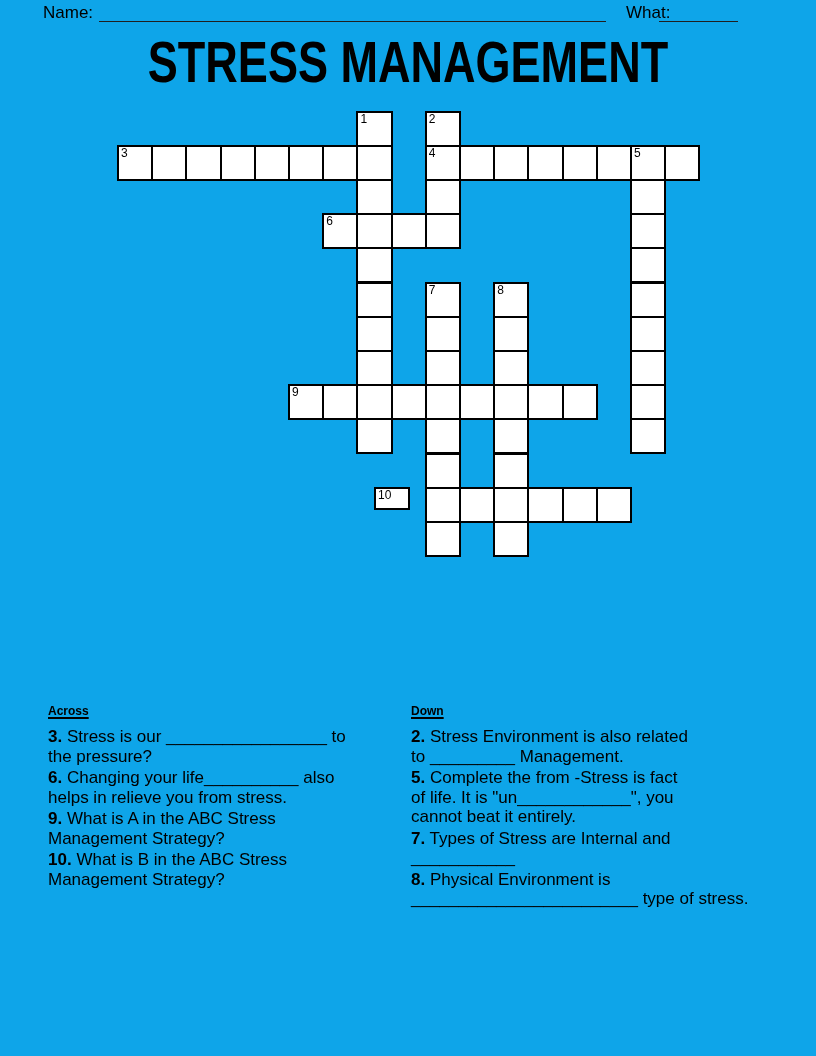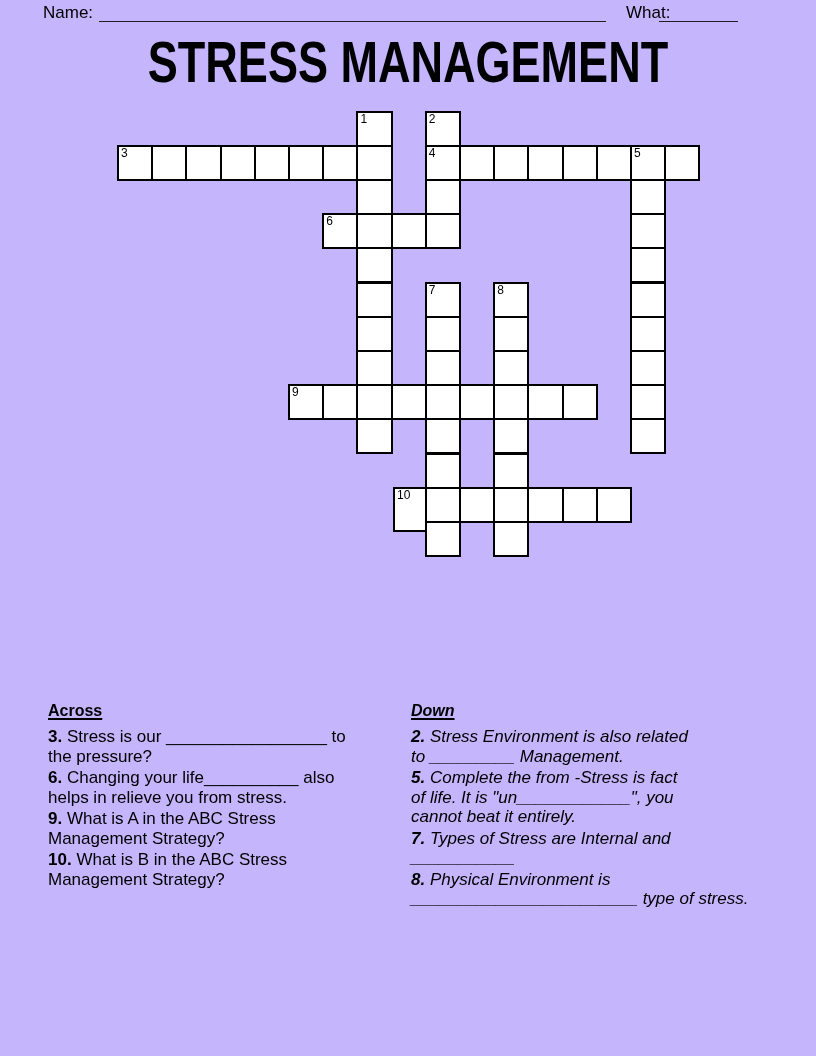--- a/index.html
+++ b/index.html
@@ -1,21 +1,21 @@
 <!DOCTYPE html>
 <html><head>
 <meta charset="utf-8">
 <style>
   * { margin: 0; padding: 0; box-sizing: border-box; }
   html, body { background: #e9e9e9; }
   .page {
     position: relative;
     width: 816px;
     height: 1056px;
-    background: #c4b5fd;
+    background: #0ea5e9;
     font-family: "Liberation Sans", sans-serif;
     color: #000000;
     overflow: hidden;
     margin: 0 auto;
   }
   
   .hdr-label {
     position: absolute;
     top: 3px;
     font-size: 17px;
@@ -59,23 +59,23 @@
     top: 0px;
     left: 2px;
     font-size: 12px;
     line-height: 13px;
     font-weight: normal;
     color: #000;
   }
   
   .clue-col { position: absolute; top: 701px; }
   .clue-col.left  { left: 48px;  width: 336px; }
-  .clue-col.right { left: 411px; width: 366px; font-style: italic; }
+  .clue-col.right { left: 411px; width: 366px; }
   .clue-heading {
-    font-size: 16px;
+    font-size: 12px;
     line-height: 20px;
     font-weight: bold;
     text-decoration: underline;
     text-decoration-thickness: 1.8px;
     text-underline-offset: 2px;
     margin-bottom: 6px;
   }
   .clue {
     font-size: 17px;
     line-height: 19.5px;
@@ -164,21 +164,21 @@
       <div class="cell" style="left: 493.2px; top: 384.1px; width: 36.2px; height: 36.2px; border-color: rgb(0, 0, 0);"></div>
       <div class="cell" style="left: 527.4px; top: 384.1px; width: 36.2px; height: 36.2px; border-color: rgb(0, 0, 0);"></div>
       <div class="cell" style="left: 561.6px; top: 384.1px; width: 36.2px; height: 36.2px; border-color: rgb(0, 0, 0);"></div>
       <div class="cell" style="left: 630px; top: 384.1px; width: 36.2px; height: 36.2px; border-color: rgb(0, 0, 0);"></div>
       <div class="cell" style="left: 356.4px; top: 418.3px; width: 36.2px; height: 36.2px; border-color: rgb(0, 0, 0);"></div>
       <div class="cell" style="left: 424.8px; top: 418.3px; width: 36.2px; height: 36.2px; border-color: rgb(0, 0, 0);"></div>
       <div class="cell" style="left: 493.2px; top: 418.3px; width: 36.2px; height: 36.2px; border-color: rgb(0, 0, 0);"></div>
       <div class="cell" style="left: 630px; top: 418.3px; width: 36.2px; height: 36.2px; border-color: rgb(0, 0, 0);"></div>
       <div class="cell" style="left: 424.8px; top: 452.5px; width: 36.2px; height: 36.2px; border-color: rgb(0, 0, 0);"></div>
       <div class="cell" style="left: 493.2px; top: 452.5px; width: 36.2px; height: 36.2px; border-color: rgb(0, 0, 0);"></div>
-      <div class="cell" style="left: 393px; top: 486.7px; width: 36.2px; height: 45px; border-color: rgb(0, 0, 0);">
+      <div class="cell" style="left: 374px; top: 486.7px; width: 36.2px; height: 23px; border-color: rgb(0, 0, 0);">
         <span class="num">10</span>
       </div>
       <div class="cell" style="left: 424.8px; top: 486.7px; width: 36.2px; height: 36.2px; border-color: rgb(0, 0, 0);"></div>
       <div class="cell" style="left: 459px; top: 486.7px; width: 36.2px; height: 36.2px; border-color: rgb(0, 0, 0);"></div>
       <div class="cell" style="left: 493.2px; top: 486.7px; width: 36.2px; height: 36.2px; border-color: rgb(0, 0, 0);"></div>
       <div class="cell" style="left: 527.4px; top: 486.7px; width: 36.2px; height: 36.2px; border-color: rgb(0, 0, 0);"></div>
       <div class="cell" style="left: 561.6px; top: 486.7px; width: 36.2px; height: 36.2px; border-color: rgb(0, 0, 0);"></div>
       <div class="cell" style="left: 595.8px; top: 486.7px; width: 36.2px; height: 36.2px; border-color: rgb(0, 0, 0);"></div>
       <div class="cell" style="left: 424.8px; top: 520.9px; width: 36.2px; height: 36.2px; border-color: rgb(0, 0, 0);"></div>
       <div class="cell" style="left: 493.2px; top: 520.9px; width: 36.2px; height: 36.2px; border-color: rgb(0, 0, 0);"></div>

